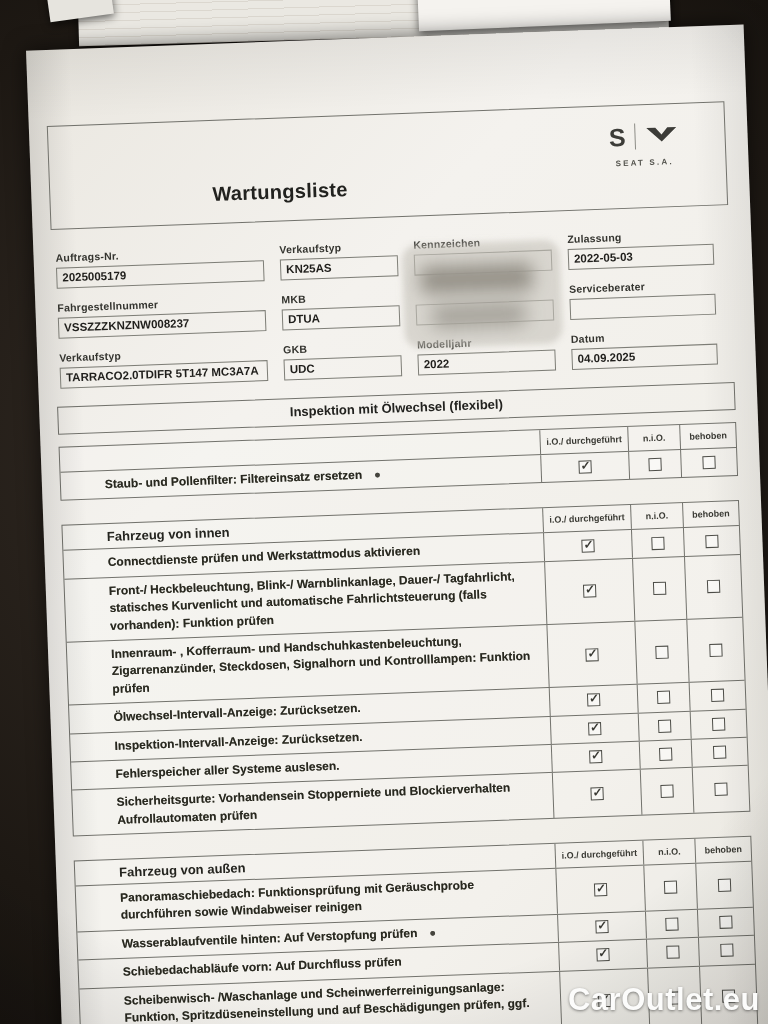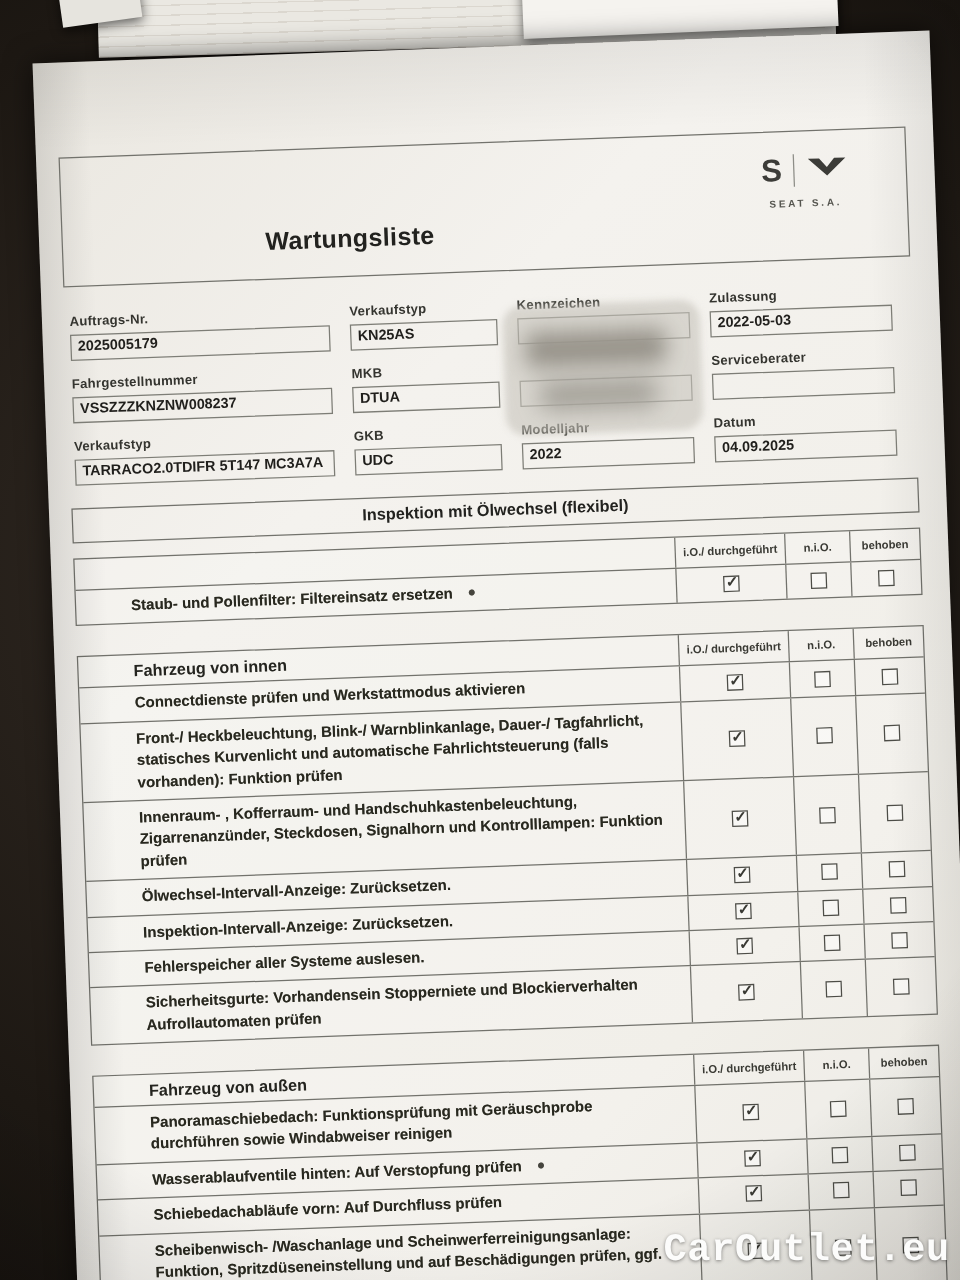--- a/index.html
+++ b/index.html
@@ -71,21 +71,21 @@
     line-height:1.45;text-shadow:0 0 .4px rgba(60,60,50,.5)}
   .checkbox{width:13px;height:13px;border:1.4px solid #4d4d47;position:relative;
     background:rgba(255,255,255,.45)}
   .checkbox.checked::after{content:"\2713";position:absolute;left:1px;top:-3px;
     font-size:12px;font-weight:bold;color:#3a3a34}
   .dot{display:inline-block;margin-left:12px;color:#45443d;font-size:11px;line-height:1;
     vertical-align:middle}
 
   
   .watermark{position:absolute;right:8px;bottom:6px;z-index:50;
-    font-family:Liberation Mono, monospace;font-weight:bold;font-size:31px;color:#fcfcfb;
+    font-family:Liberation Sans, sans-serif;font-weight:bold;font-size:31px;color:#fcfcfb;
     text-shadow:0 1px 3px rgba(0,0,0,.45);letter-spacing:.5px}
 </style>
 </head>
 <body>
 
 <div class="photo-bg"></div>
 <div class="bg-paper-strip strip-1"></div>
 <div class="bg-paper-strip strip-2"></div>
 <div class="bg-paper-strip strip-3"></div>
 

